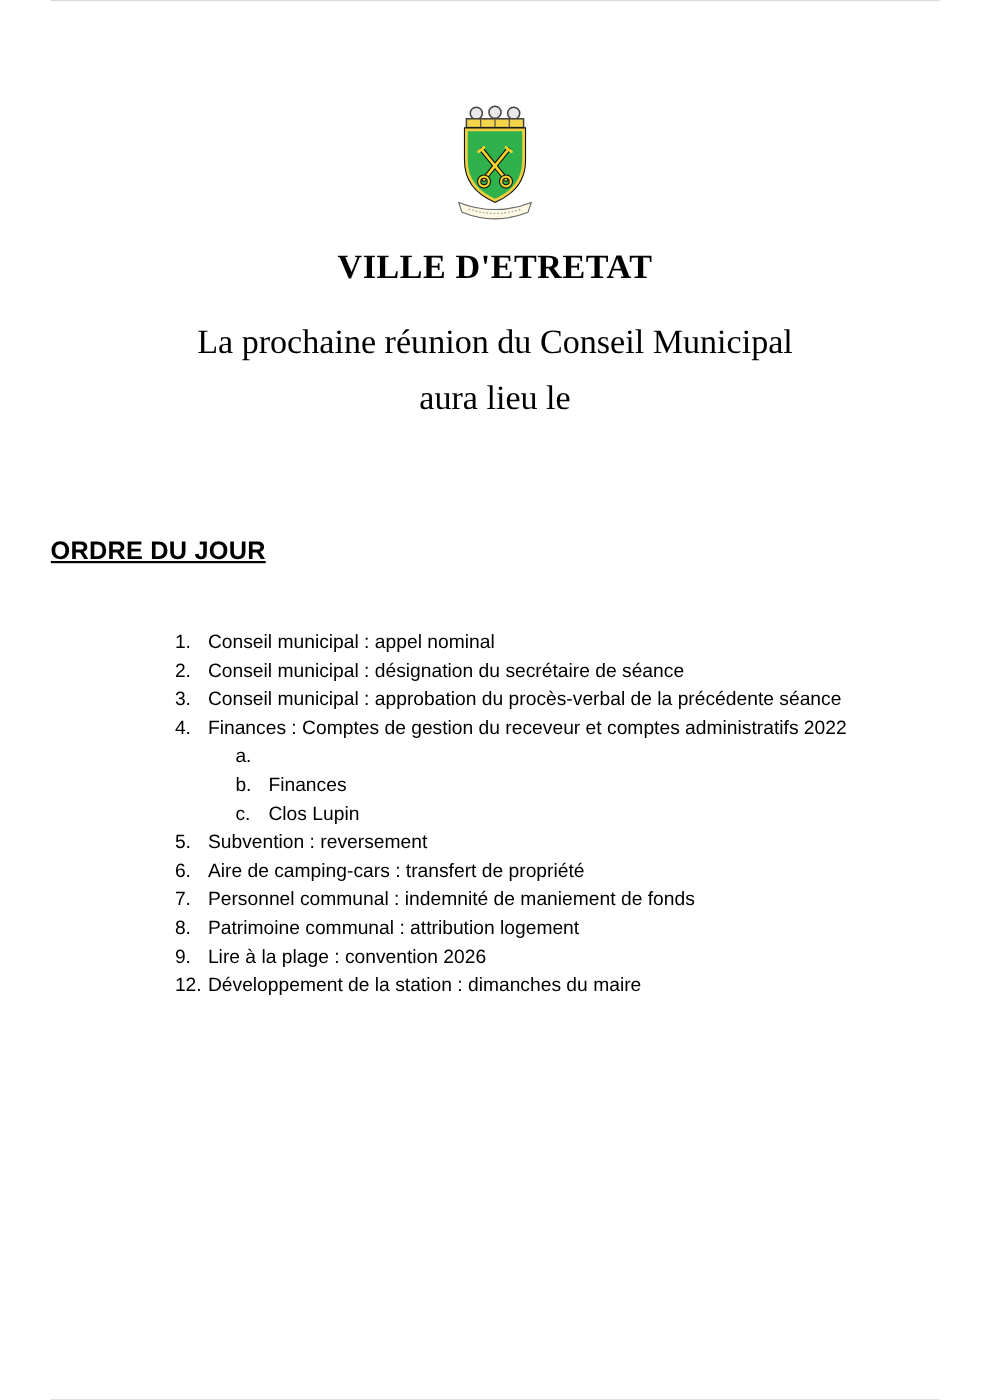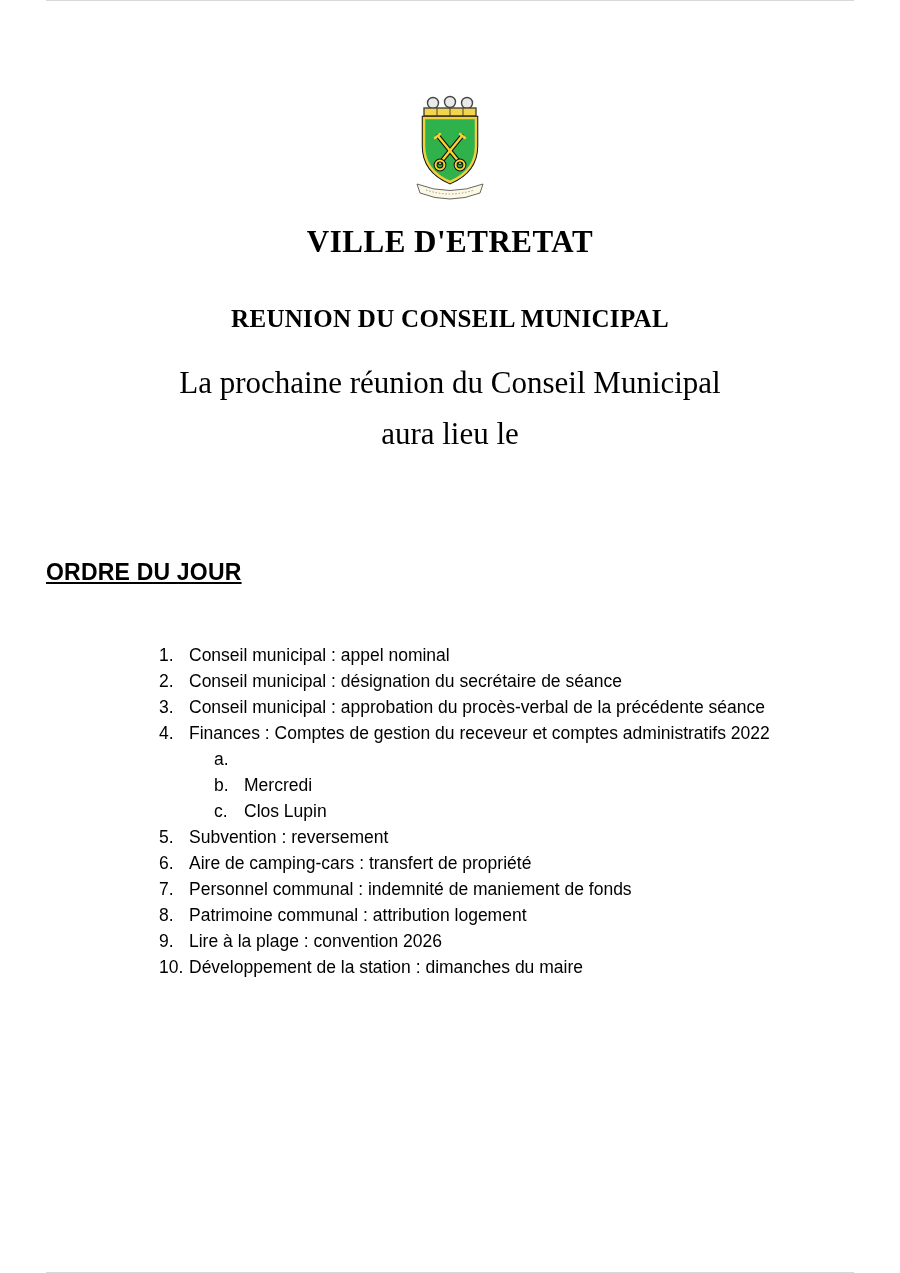--- a/index.html
+++ b/index.html
@@ -119,21 +119,20 @@
 
       <g>
         <path d="M7 90 Q40 103 73 90 L70 99 Q40 111 10 99 Z" fill="#fdf8e2" stroke="#666" stroke-width="1"></path>
         <path d="M16 96 Q40 104 64 96" stroke="#999" stroke-width="1" stroke-dasharray="1.5,1.8" fill="none"></path>
       </g>
     </svg>
   </div>
 
   <h1 class="city-title">VILLE D'ETRETAT</h1>
 
-  <h2 class="meeting-title">REUNION DU CONSEIL MUNICIPAL</h2>
 
   <p class="intro"><span>La prochaine réunion du Conseil Municipal</span><br><span>aura lieu le</span></p>
 
 
 
   <h3 class="agenda-title">ORDRE DU JOUR</h3>
 
   <div class="agenda">
 
     <div class="agenda-row">
@@ -155,21 +154,21 @@
       <span class="agenda-num">4.</span>
       <span class="agenda-text">Finances : Comptes de gestion du receveur et comptes administratifs 2022</span>
     </div>
 
     <div class="agenda-row sub">
       <span class="agenda-num">a.</span>
     </div>
 
     <div class="agenda-row sub">
       <span class="agenda-num">b.</span>
-      <span class="agenda-text">Mercredi</span>
+      <span class="agenda-text">Finances</span>
     </div>
 
     <div class="agenda-row sub">
       <span class="agenda-num">c.</span>
       <span class="agenda-text">Clos Lupin</span>
     </div>
 
     <div class="agenda-row">
       <span class="agenda-num">5.</span>
       <span class="agenda-text">Subvention : reversement</span>
@@ -189,19 +188,19 @@
       <span class="agenda-num">8.</span>
       <span class="agenda-text">Patrimoine communal : attribution logement</span>
     </div>
 
     <div class="agenda-row">
       <span class="agenda-num">9.</span>
       <span class="agenda-text">Lire à la plage : convention 2026</span>
     </div>
 
     <div class="agenda-row">
-      <span class="agenda-num">10.</span>
+      <span class="agenda-num">12.</span>
       <span class="agenda-text">Développement de la station : dimanches du maire</span>
     </div>
 
   </div>
 
 </div>
 
 </body></html>

